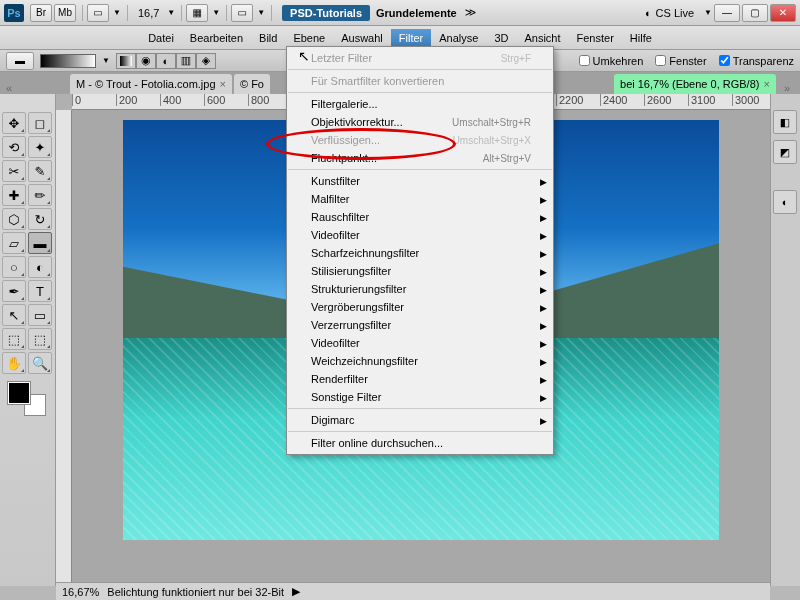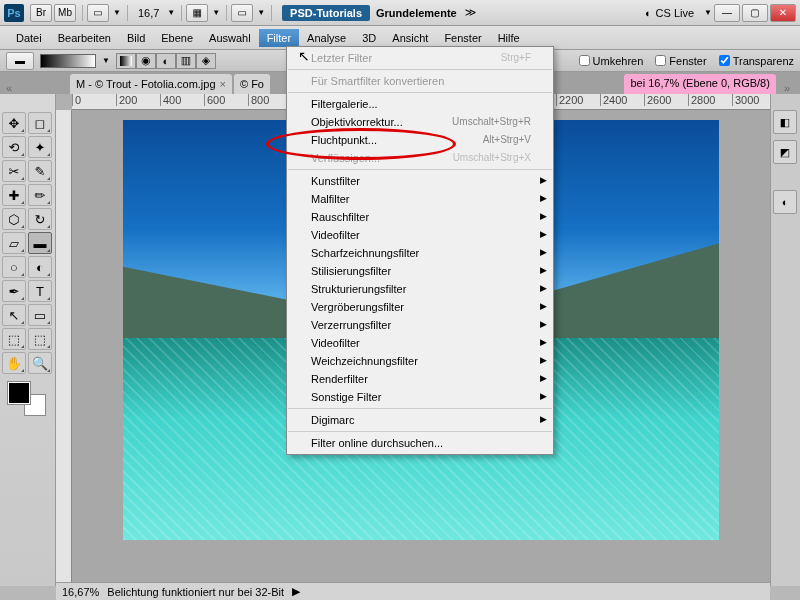--- a/index.html
+++ b/index.html
@@ -14,37 +14,37 @@
   .chevron { font-size: 8px; margin: 0 2px; }
   .psd-tut { background: #206090; color: #fff; padding: 2px 8px; border-radius: 2px; margin-left: 6px; font-weight: bold; }
   .grundel { margin-left: 6px; font-weight: bold; }
   .spacer { flex: 1; }
   .cslive { margin-right: 8px; }
   .win-btns { display: flex; gap: 2px; }
   .win-btn { width: 26px; height: 18px; background: linear-gradient(#f5f5f5,#ddd); border: 1px solid #999; border-radius: 2px; display: flex; align-items: center; justify-content: center; font-size: 10px; }
   .win-btn.close { background: linear-gradient(#e77,#c33); color: #fff; }
   
   
-  .menubar { height: 24px; background: linear-gradient(#e2e2e2,#d2d2d2); display: flex; align-items: center; padding: 0 8px; border-bottom: 1px solid #999; }
+  .menubar { height: 24px; background: linear-gradient(#e2e2e2,#d2d2d2); display: flex; align-items: center; padding: 0 8px; border-bottom: 1px solid #999; justify-content: center; }
   .menu-item { padding: 3px 8px; cursor: default; }
   .menu-item.active { background: linear-gradient(#5a9cd8,#3a7cb8); color: #fff; }
   
   
   .optbar { height: 22px; background: linear-gradient(#d8d8d8,#c4c4c4); display: flex; align-items: center; padding: 0 6px; border-bottom: 1px solid #999; gap: 4px; }
   .grad-swatch { width: 56px; height: 14px; background: linear-gradient(to right,#000,#fff); border: 1px solid #666; }
   .opt-btn-grp { display: flex; }
   .opt-btn { width: 20px; height: 16px; background: #ccc; border: 1px solid #888; display: flex; align-items: center; justify-content: center; }
   .opt-btn svg { width: 12px; height: 10px; }
   .chk { display: flex; align-items: center; gap: 3px; margin-left: 8px; }
   .chk input { width: 11px; height: 11px; }
   
   
   .tabbar { height: 22px; background: #a0a0a0; display: flex; align-items: flex-end; padding: 0 4px 0 70px; }
   .doc-tab { background: #d4d4d4; height: 20px; padding: 3px 6px; border-radius: 3px 3px 0 0; margin-right: 2px; display: flex; align-items: center; gap: 4px; font-size: 10px; }
-  .doc-tab.active { background: #f9a8d4; flex-direction: column; }
+  .doc-tab.active { background: #86efac; }
   .tab-x { font-size: 11px; color: #666; }
   
   
   .main { display: flex; height: 492px; }
   .toolbox { width: 56px; background: linear-gradient(#d8d8d8,#c8c8c8); border-right: 1px solid #999; padding: 18px 2px 2px; }
   .tool-grid { display: grid; grid-template-columns: 24px 24px; gap: 2px; }
   .tool { width: 24px; height: 22px; background: #d4d4d4; border: 1px solid #aaa; border-radius: 2px; display: flex; align-items: center; justify-content: center; font-size: 13px; position: relative; }
   .tool.sel { background: #bbb; border-color: #666; }
   .tool-tri { position: absolute; right: 1px; bottom: 1px; width: 0; height: 0; border-right: 3px solid #555; border-top: 3px solid transparent; }
   .color-pick { margin-top: 8px; position: relative; width: 38px; height: 34px; margin-left: 6px; }
@@ -61,21 +61,21 @@
   .hill-l { position: absolute; left:-20px; top:34%; width:40%; height:38%; background: #4a6a5a; clip-path: polygon(0 0, 100% 30%, 85% 100%, 0 100%); }
   .hill-r { position: absolute; right:-20px; top:28%; width:38%; height:44%; background: #4a6a5a; clip-path: polygon(0 35%, 100% 0, 100% 100%, 15% 100%); }
   .water { position: absolute; bottom:0; left:0; right:0; height:48%; background: linear-gradient(#1a9088,#40d4cc 40%,#70e8e0); }
   .water::after { content:""; position:absolute; inset:0; background: repeating-linear-gradient(45deg, rgba(255,255,255,0.15) 0 2px, transparent 2px 8px); }
   
   .right-panels { width: 30px; background: #cacaca; border-left: 1px solid #999; padding: 16px 2px; }
   .panel-icon { width: 24px; height: 24px; background: #d8d8d8; border: 1px solid #999; border-radius: 2px; margin-bottom: 6px; display: flex; align-items: center; justify-content: center; }
   
   
   .dropdown { position: absolute; top: 46px; left: 286px; width: 268px; background: #f0f0f0; border: 1px solid #888; box-shadow: 3px 3px 6px rgba(0,0,0,0.3); z-index: 100; padding: 2px 0; }
-  .dd-item { padding: 3px 22px 3px 24px; display: flex; justify-content: space-between; align-items: flex-start; color: #000; position: relative; }
+  .dd-item { padding: 3px 22px 3px 24px; display: flex; justify-content: space-between; align-items: flex-end; color: #000; position: relative; }
   .dd-item.disabled { color: #999; }
   .dd-item .sc { color: #888; font-size: 10px; }
   .dd-item.disabled .sc { color: #bbb; }
   .dd-sep { height: 1px; background: #ccc; margin: 2px 1px; }
   .dd-item .arrow { position: absolute; right: 6px; font-size: 9px; }
   
   
   .red-ellipse { position: absolute; top: 128px; left: 266px; width: 190px; height: 32px; border: 3px solid #d00; border-radius: 50%; z-index: 200; pointer-events: none; }
   
   
@@ -213,21 +213,21 @@
       <div class="tool">🔍<span class="tool-tri"></span></div>
     </div>
     <div class="color-pick">
       <div class="fg"></div>
       <div class="bg"></div>
     </div>
   </div>
 
   <div class="canvas-area">
     <div class="ruler-h">
-      <span>0</span><span>200</span><span>400</span><span>600</span><span>800</span><span>1000</span><span>1200</span><span>1400</span><span>1600</span><span>1800</span><span>2000</span><span>2200</span><span>2400</span><span>2600</span><span>2800</span><span>3000</span>
+      <span>0</span><span>200</span><span>400</span><span>600</span><span>800</span><span>1000</span><span>1200</span><span>1400</span><span>1600</span><span>1800</span><span>2000</span><span>2200</span><span>2400</span><span>2600</span><span>3100</span><span>3000</span>
     </div>
     <div class="ruler-v"></div>
     <div class="viewport">
       <div class="photo">
         <div class="sky"></div>
         <div class="hill-l"></div>
         <div class="hill-r"></div>
         <div class="water"></div>
       </div>
     </div>
@@ -251,27 +251,27 @@
       <span>Für Smartfilter konvertieren</span>
     </div>
   <div class="dd-sep"></div>
   <div class="dd-item">
       <span>Filtergalerie...</span>
     </div>
   <div class="dd-item">
       <span>Objektivkorrektur...</span>
       <span class="sc">Umschalt+Strg+R</span>
     </div>
-  <div class="dd-item">
-      <span>Fluchtpunkt...</span>
-      <span class="sc">Alt+Strg+V</span>
-    </div>
   <div class="dd-item disabled">
       <span>Verflüssigen...</span>
       <span class="sc">Umschalt+Strg+X</span>
+    </div>
+  <div class="dd-item">
+      <span>Fluchtpunkt...</span>
+      <span class="sc">Alt+Strg+V</span>
     </div>
   <div class="dd-sep"></div>
   <div class="dd-item">
       <span>Kunstfilter</span>
       <span class="arrow">▶</span>
     </div>
   <div class="dd-item">
       <span>Malfilter</span>
       <span class="arrow">▶</span>
     </div>

